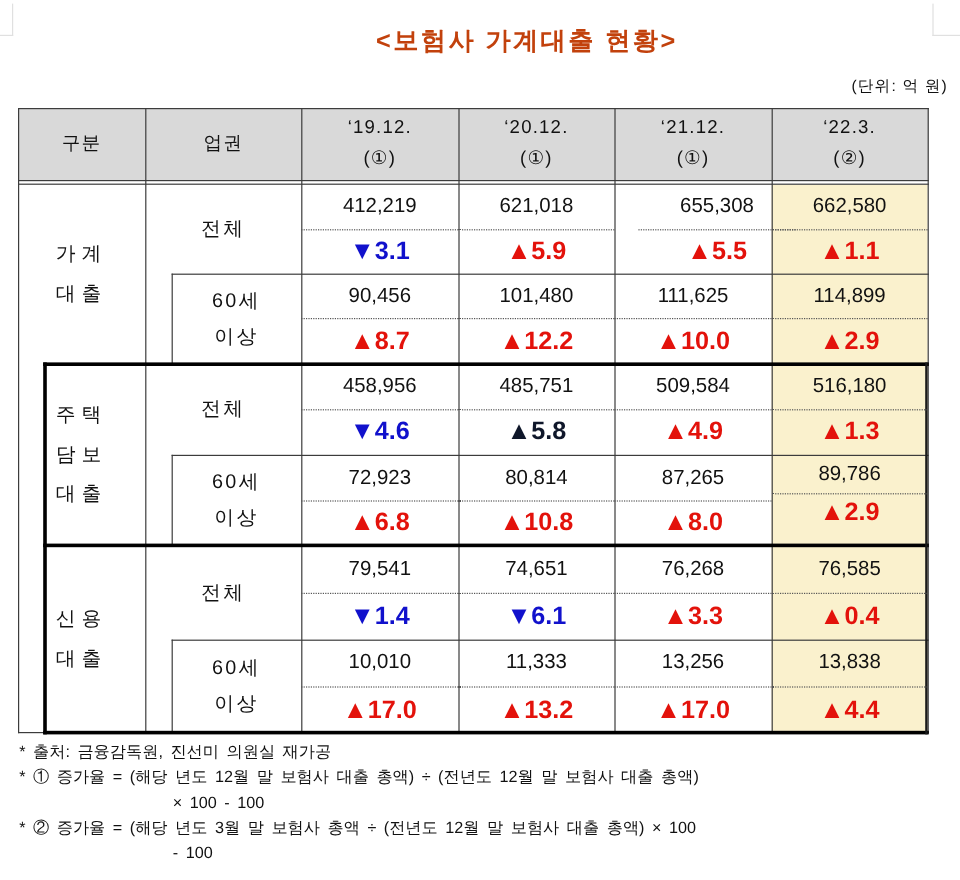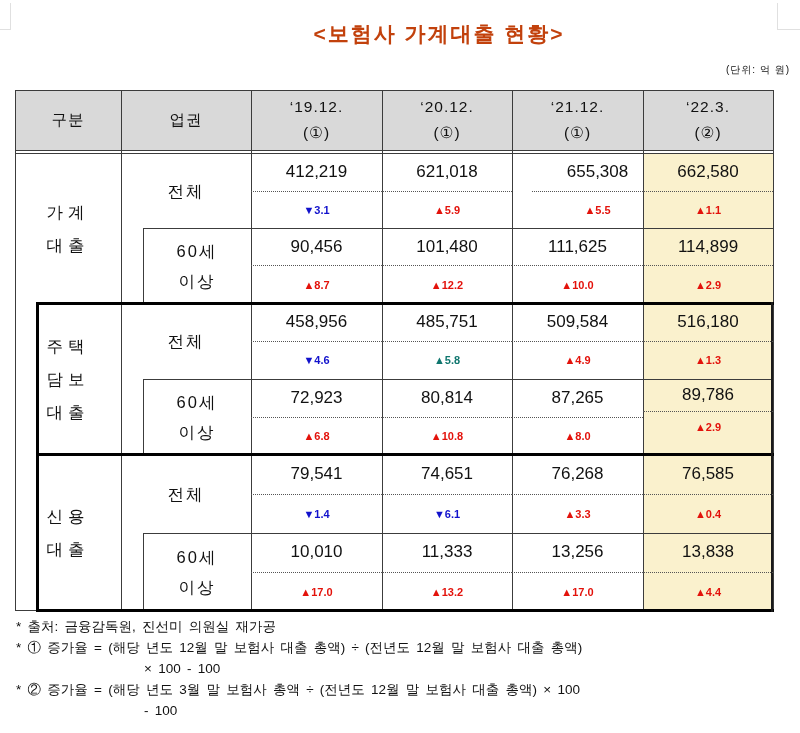--- a/index.html
+++ b/index.html
@@ -1,37 +1,37 @@
 <!DOCTYPE html>
 <html><head>
 <meta charset="utf-8">
 <style>
   html,body{margin:0;padding:0;background:#fff;}
   .page{position:relative;width:800px;height:733px;background:#ffffff;overflow:hidden;
         font-family:"Liberation Sans",sans-serif;color:#111;}
   .abs{position:absolute;}
   .title{top:20px;left:0;width:800px;text-align:center;font-size:21px;font-weight:700;
          letter-spacing:2px;color:#c2410c;padding-left:39px;}
-  .unit{top:63px;right:10px;font-size:10px;color:#111;letter-spacing:1px;}
+  .unit{top:63px;right:10px;font-size:13px;color:#111;letter-spacing:1px;}
   .tbl{left:15px;top:90px;width:759px;height:523px;}
   .bg{position:absolute;}
   .hdr-bg{left:0;top:0;width:759px;height:60px;background:#d9d9d9;}
   .hl-bg{left:628px;top:64px;width:130px;height:457px;background:#faf1cd;}
   .ln{position:absolute;background:#3c3c3c;}
   .ln.thick{background:#000;}
   .cell{position:absolute;display:flex;align-items:center;justify-content:center;
         text-align:center;white-space:pre-line;}
   .hc{font-size:15.5px;line-height:26px;letter-spacing:1px;color:#111;}
   .cat{font-size:16.5px;line-height:33px;letter-spacing:5px;color:#111;}
   .lab{font-size:16.5px;line-height:30px;letter-spacing:2px;color:#111;}
   .dc{position:absolute;display:flex;flex-direction:column;}
   .dc .val{flex:1;display:flex;align-items:center;justify-content:center;
            font-size:17px;color:#111;border-bottom:1.5px dotted #555;}
   .dc .chg{flex:1;display:flex;align-items:center;justify-content:center;
-           font-size:11px;font-weight:600;}
+           font-size:21px;font-weight:600;}
   .notes{left:16px;top:616px;width:778px;font-size:13.5px;line-height:21px;
          color:#111;word-spacing:2.5px;}
   .notes .wrap{padding-left:128px;}
   .mark{position:absolute;background:#e0e0e0;}
 </style>
 </head>
 <body>
 
 <div class="page">
 
@@ -134,21 +134,21 @@
       <div class="val">114,899</div>
       <div class="chg" style="color:#e3120b">▲2.9</div>
     </div>
 
     <div class="dc" style="left:236px;top:213px;width:131px;height:76px;">
       <div class="val">458,956</div>
       <div class="chg" style="color:#1111cc">▼4.6</div>
     </div>
     <div class="dc" style="left:367px;top:213px;width:130px;height:76px;">
       <div class="val">485,751</div>
-      <div class="chg" style="color:#0f766e">▲5.8</div>
+      <div class="chg" style="color:#0f172a">▲5.8</div>
     </div>
     <div class="dc" style="left:497px;top:213px;width:131px;height:76px;">
       <div class="val">509,584</div>
       <div class="chg" style="color:#e3120b">▲4.9</div>
     </div>
     <div class="dc" style="left:628px;top:213px;width:130px;height:76px;">
       <div class="val">516,180</div>
       <div class="chg" style="color:#e3120b">▲1.3</div>
     </div>
 

